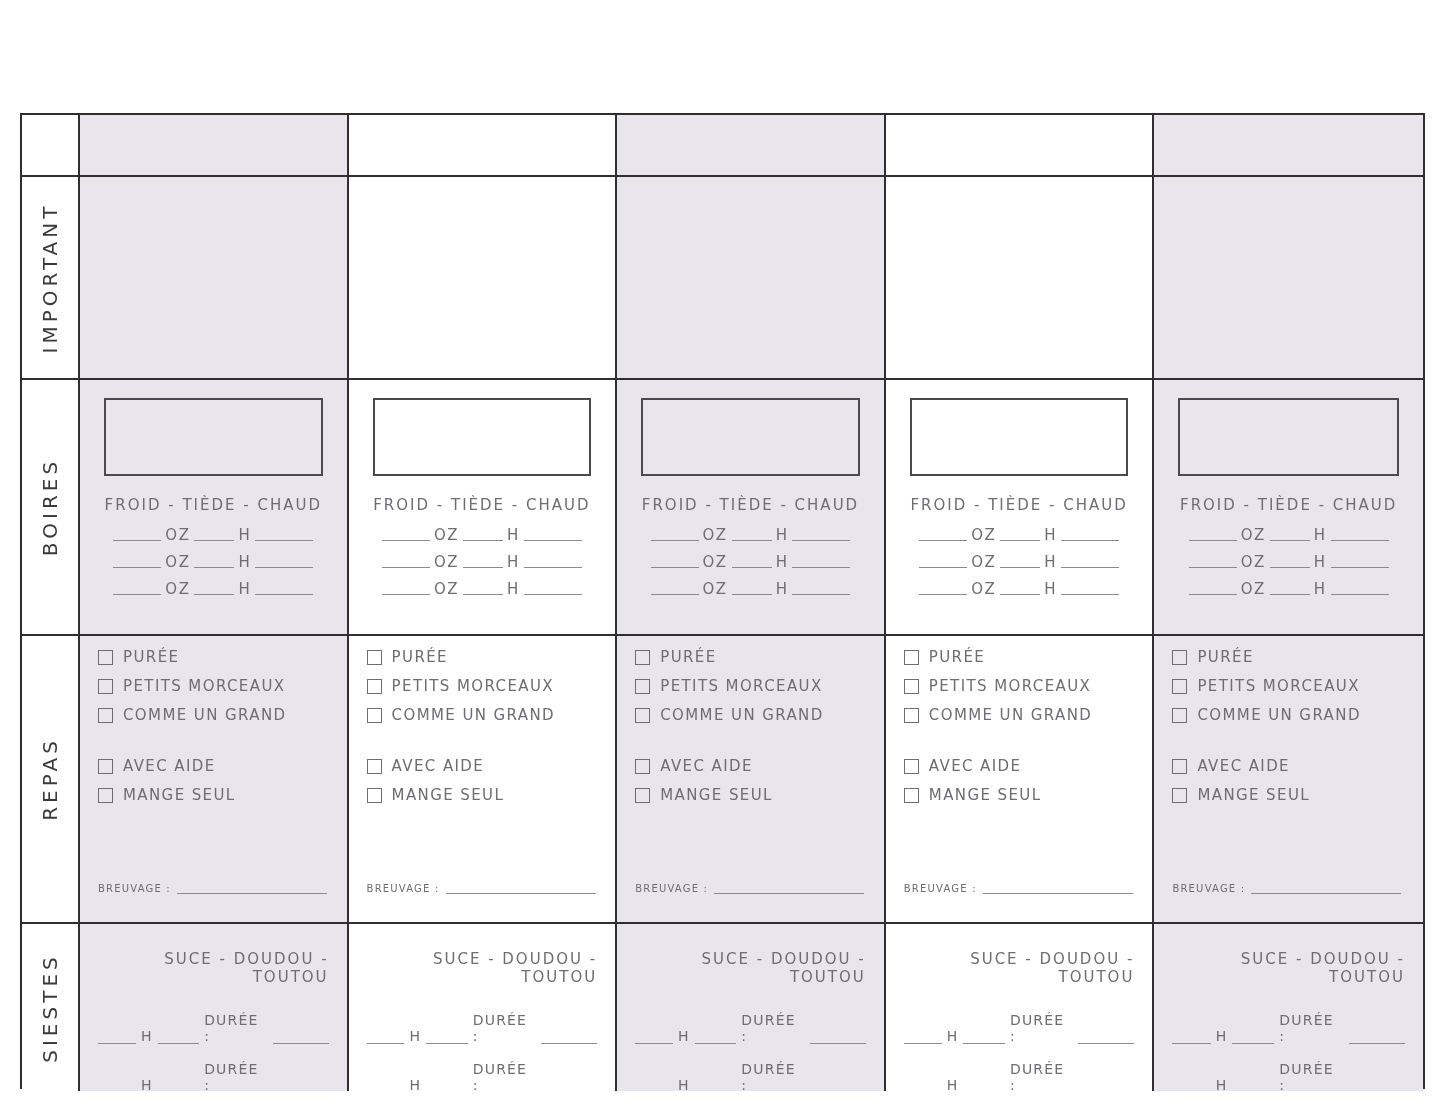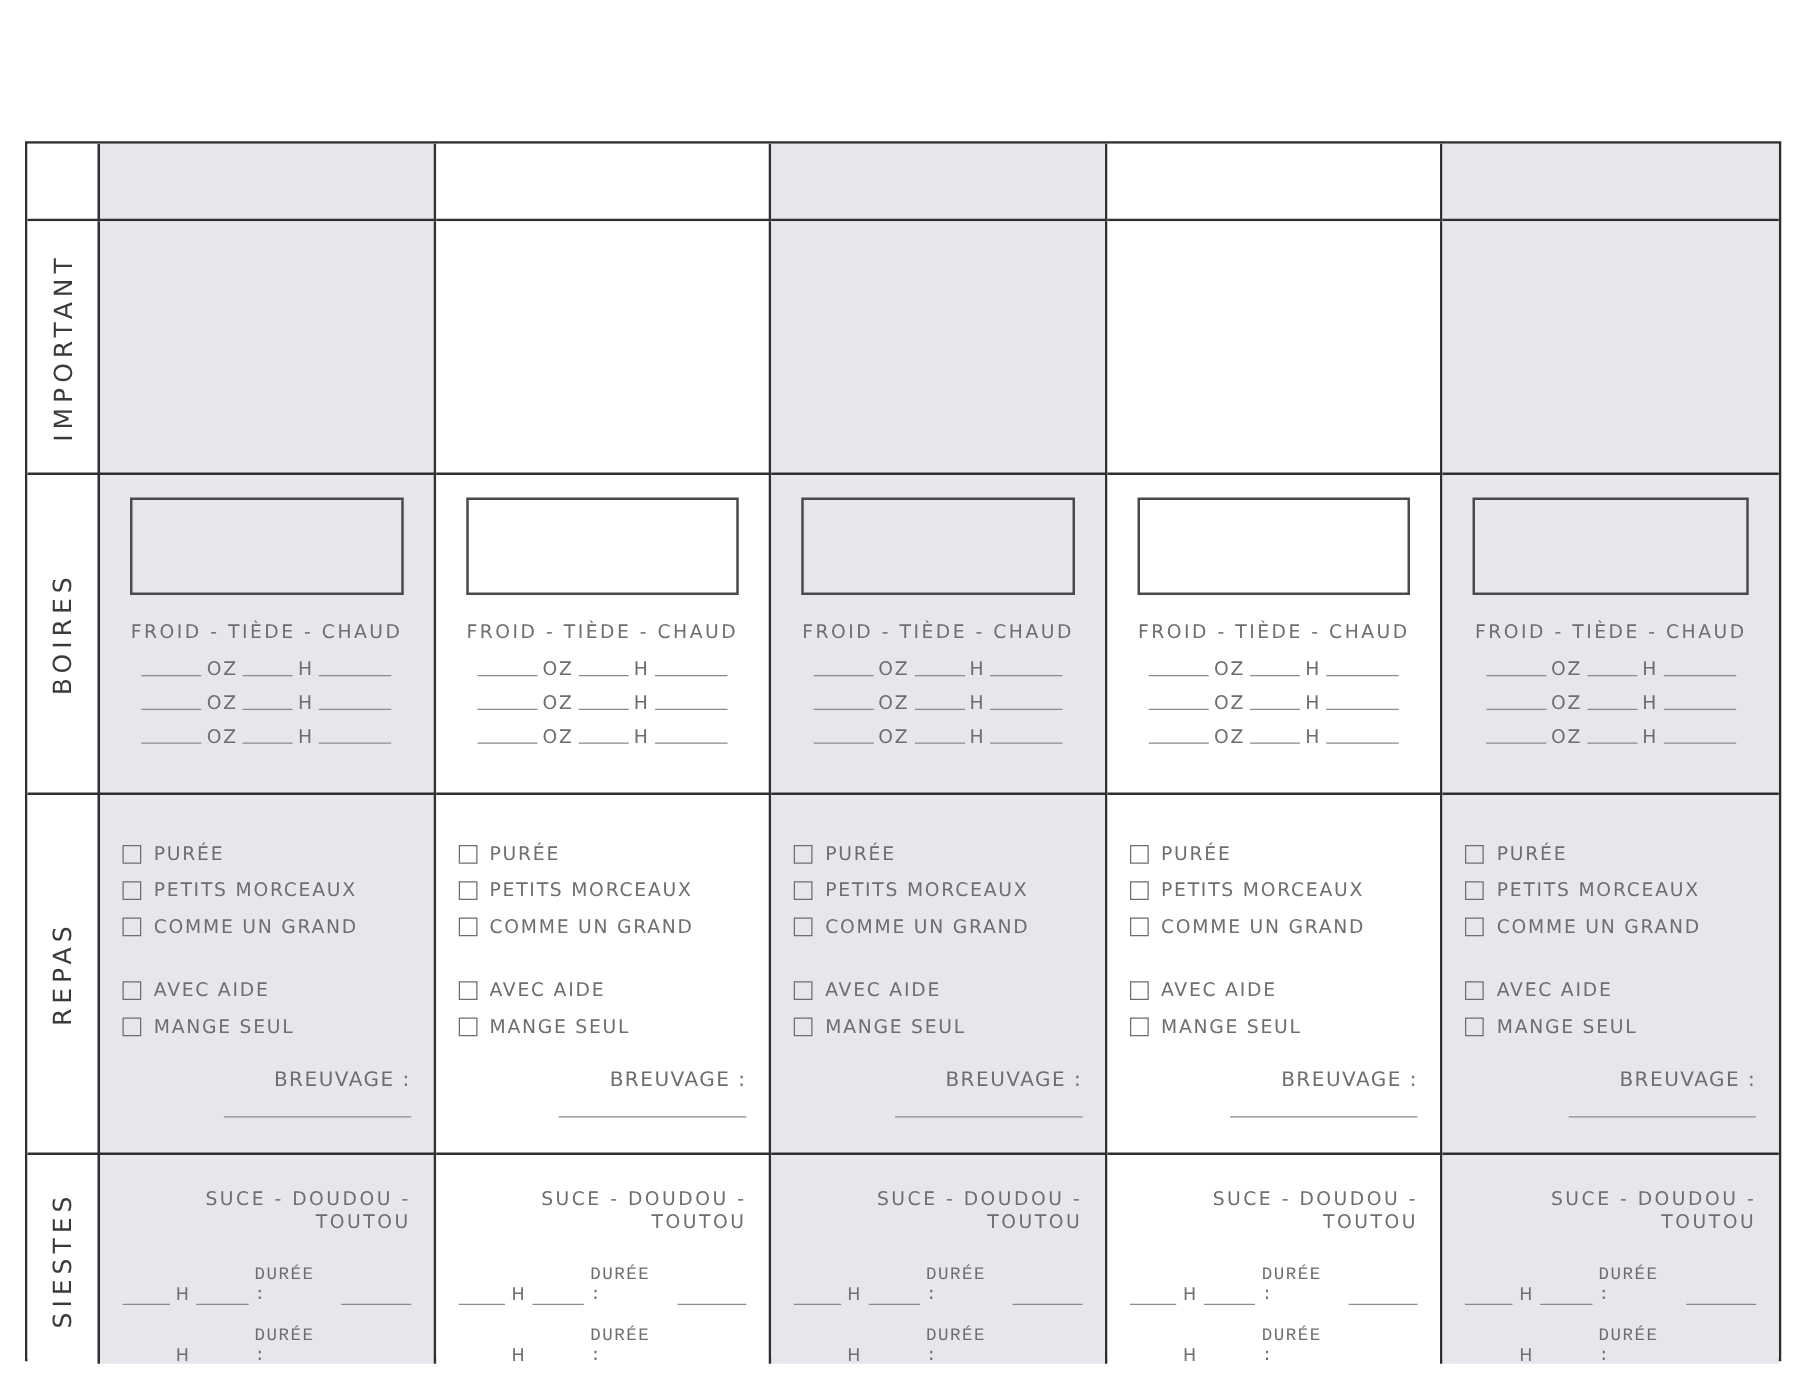--- a/index.html
+++ b/index.html
@@ -113,21 +113,21 @@
     display: inline-block;
     border-bottom: 1.5px solid #8a8a90;
     height: 14px;
   }
   .b-sm { width: 48px; }
   .b-md { width: 40px; }
   .b-lg { width: 58px; }
 
   
   .repas-inner {
-    padding: 38px 18px 10px 18px;
+    padding: 12px 18px 10px 18px;
     height: 100%;
     box-sizing: border-box;
     display: flex;
     flex-direction: column;
     justify-content: center;
   }
   .check-row {
     display: flex;
     align-items: center;
     gap: 10px;
@@ -142,25 +142,24 @@
     border: 1.6px solid #6d6d72;
     box-sizing: border-box;
     flex: none;
   }
   .gap { height: 22px; }
   .breuvage {
     margin-top: auto;
     margin-bottom: 18px;
     display: flex;
     align-items: flex-end;
-    font-size: 16px;
+    font-size: 10px;
     letter-spacing: 1.2px;
     color: #6d6d72;
     gap: 6px;
-    flex-direction: column;
   }
   .breuvage .blank { width: 150px; }
 
   
   .siestes-inner {
     padding: 26px 18px 14px 18px;
     height: 100%;
     box-sizing: border-box;
     display: flex;
     flex-direction: column;
@@ -175,21 +174,21 @@
   .sieste-row {
     display: flex;
     align-items: flex-end;
     justify-content: center;
     font-size: 14px;
     letter-spacing: 1.2px;
     color: #6d6d72;
     margin-bottom: 17px;
     gap: 5px;
   }
-  .sieste-row .lbl { margin: 0 4px 0 0; font-family: Liberation Mono, monospace; }
+  .sieste-row .lbl { margin: 0 4px 0 0; }
   .s-b1 { width: 42px; }
   .s-b2 { width: 46px; }
   .s-b3 { width: 62px; }
 </style>
 </head>
 <body>
 
 <div class="page">
 
 

